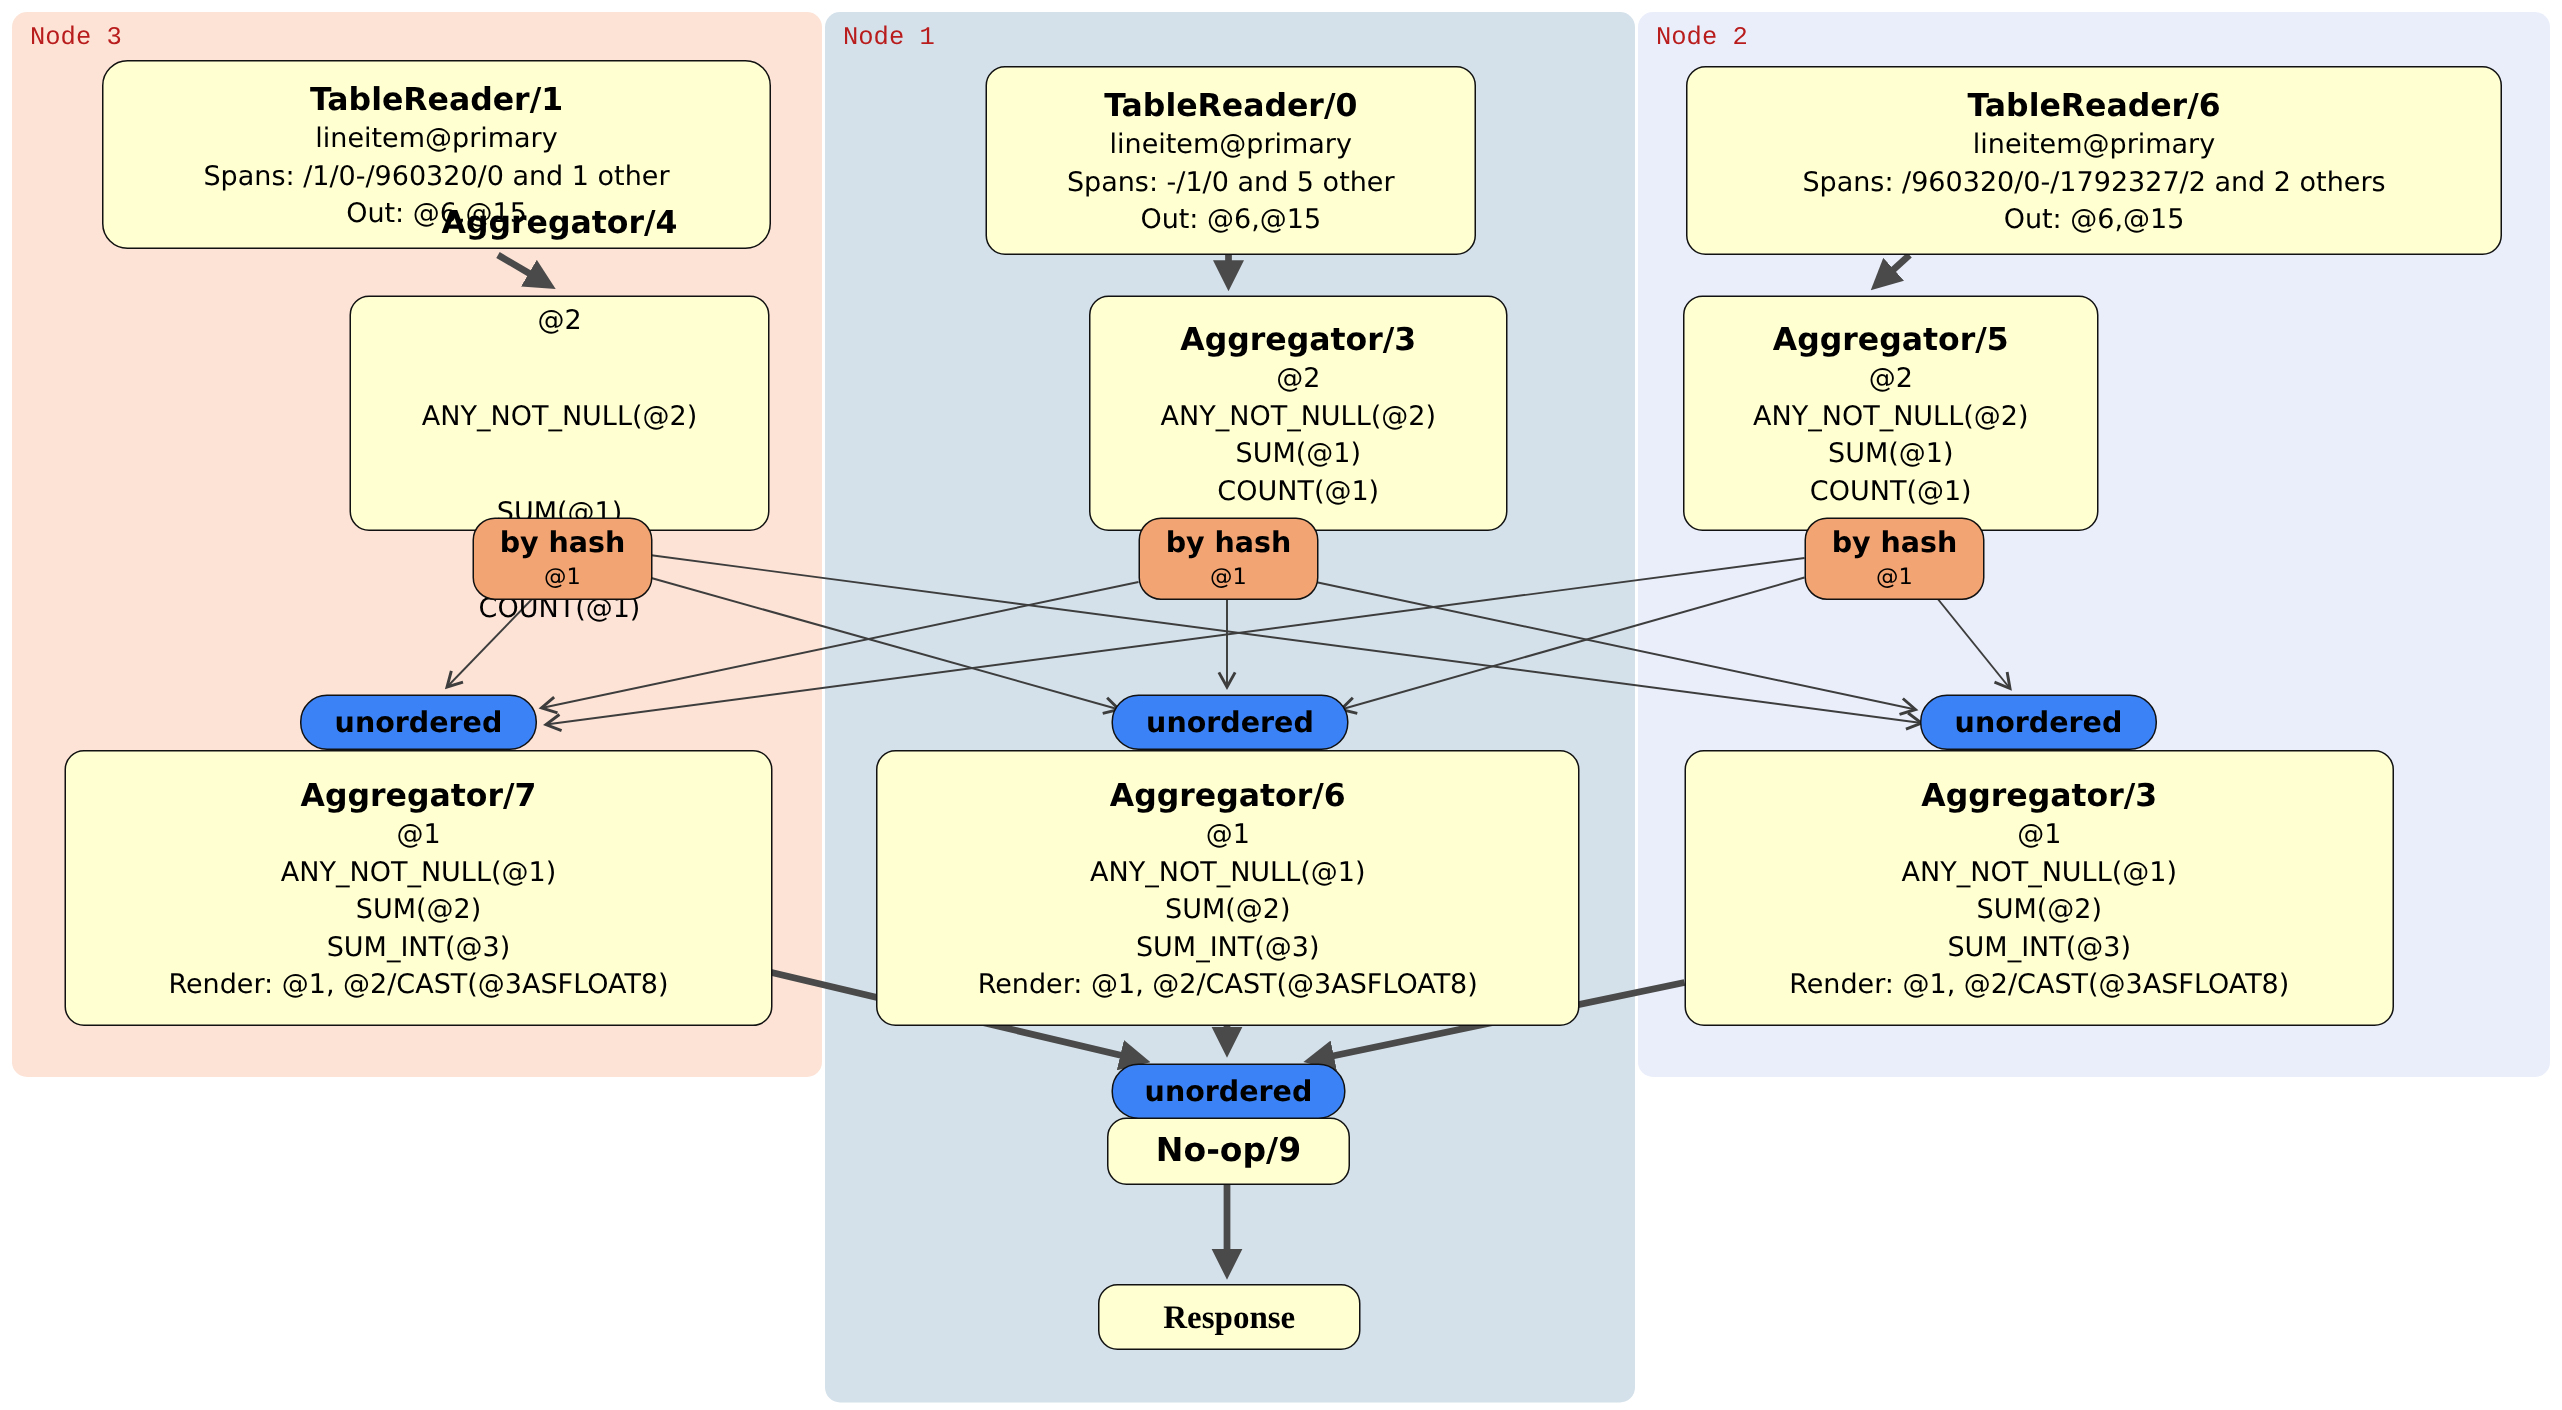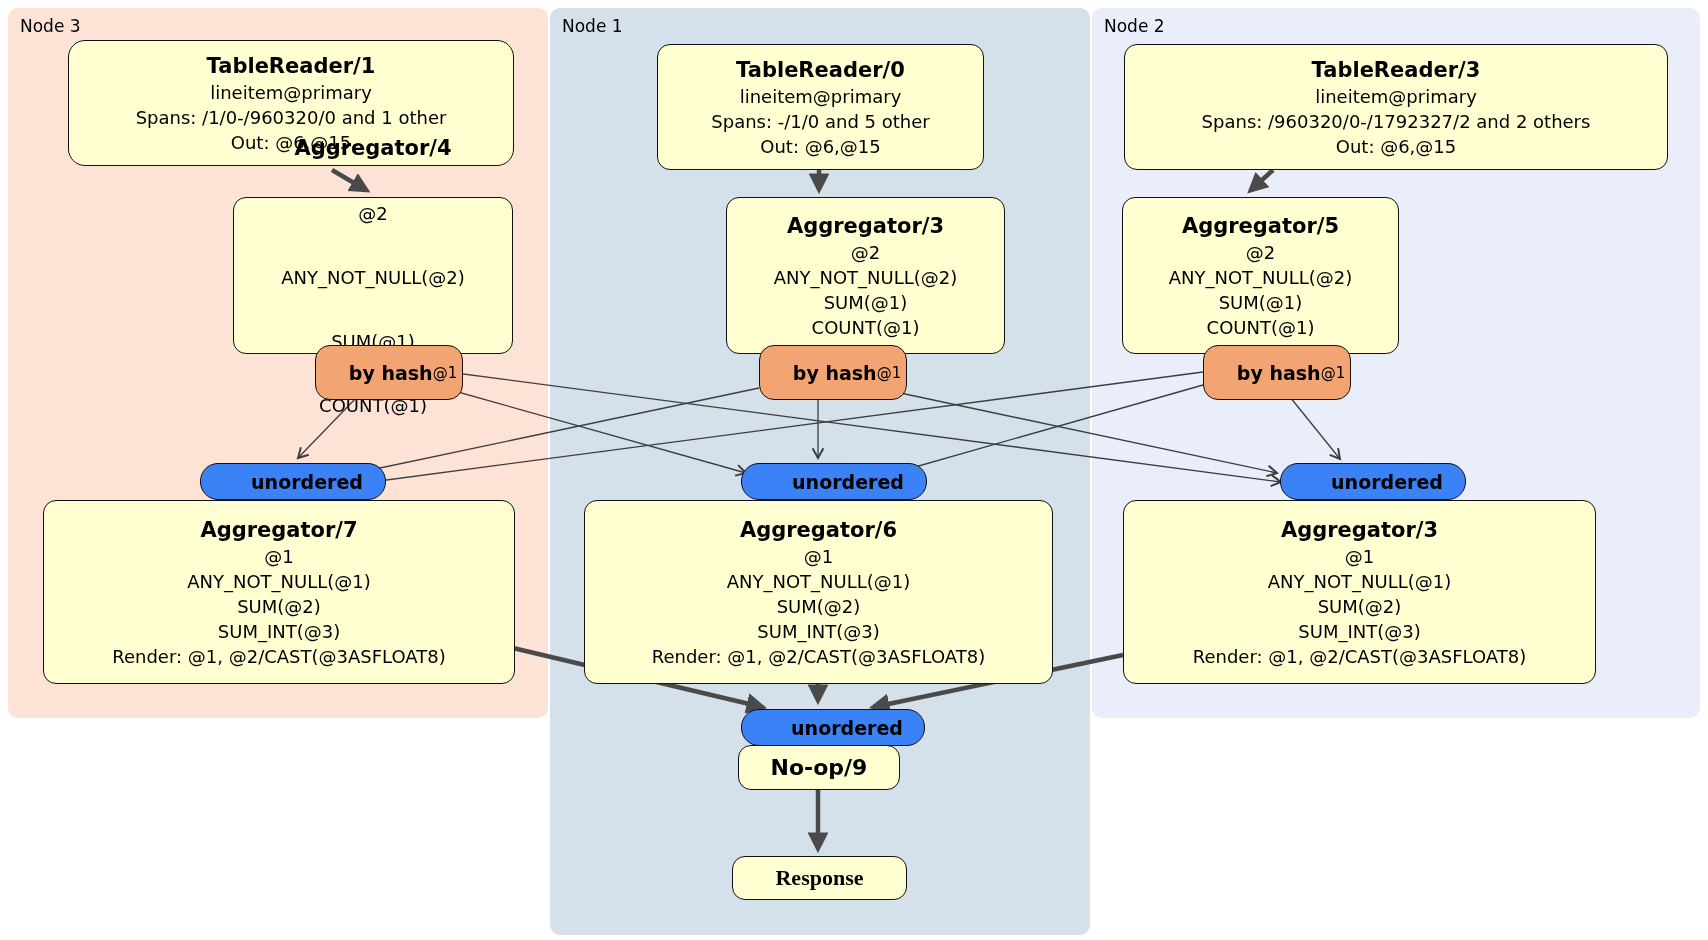--- a/index.html
+++ b/index.html
@@ -12,21 +12,22 @@
     overflow:hidden;
   }
   .region{
     position:absolute;
     border-radius:10px;
   }
   .region-label{
     position:absolute;
     top:8px;left:12px;
     font-size:17px;
-    color:#000000;
+    color:#b91c1c;
+    font-family:Liberation Mono, monospace;
   }
   #region-node3{left:8px;top:8px;width:540px;height:710px;background:#fce3d6;}
   #region-node1{left:550px;top:8px;width:540px;height:927px;background:#d4e1ea;}
   #region-node2{left:1092px;top:8px;width:608px;height:710px;background:#e9eefa;}
 
   .box{
     position:absolute;
     background:#ffffd2;
     border:1.6px solid #111;
     border-radius:13px;
@@ -34,25 +35,24 @@
     justify-content:center;align-items:center;
     text-align:center;
     line-height:25px;
     font-size:18px;
     z-index:3;
   }
   .box .title{font-size:21px;font-weight:bold;line-height:28px;}
   .pill{
     position:absolute;
     border:1.7px solid #111;
-    display:flex;flex-direction:row;
+    display:flex;flex-direction:column;
     justify-content:center;align-items:center;
     text-align:center;
     z-index:4;
-    padding-left:28px;
   }
   .router{
     background:#f3a473;
     border-radius:15px;
     line-height:22px;
   }
   .router .router-label{font-size:19px;font-weight:bold;}
   .router .router-detail{font-size:15px;}
   .sync{
     background:#3b82f6;
@@ -185,21 +185,21 @@
   <div class="box" id="agg2-n1">
     <div class="title">Aggregator/6</div>
     <div>@1</div>
     <div>ANY_NOT_NULL(@1)</div>
     <div>SUM(@2)</div>
     <div>SUM_INT(@3)</div>
     <div>Render: @1, @2/CAST(@3ASFLOAT8)</div>
   </div>
 
   <div class="box" id="tr-n2">
-    <div class="title">TableReader/3</div>
+    <div class="title">TableReader/6</div>
     <div>lineitem@primary</div>
     <div>Spans: /960320/0-/1792327/2 and 2 others</div>
     <div>Out: @6,@15</div>
   </div>
   <div class="box" id="agg1-n2">
     <div class="title">Aggregator/5</div>
     <div>@2</div>
     <div>ANY_NOT_NULL(@2)</div>
     <div>SUM(@1)</div>
     <div>COUNT(@1)</div>

